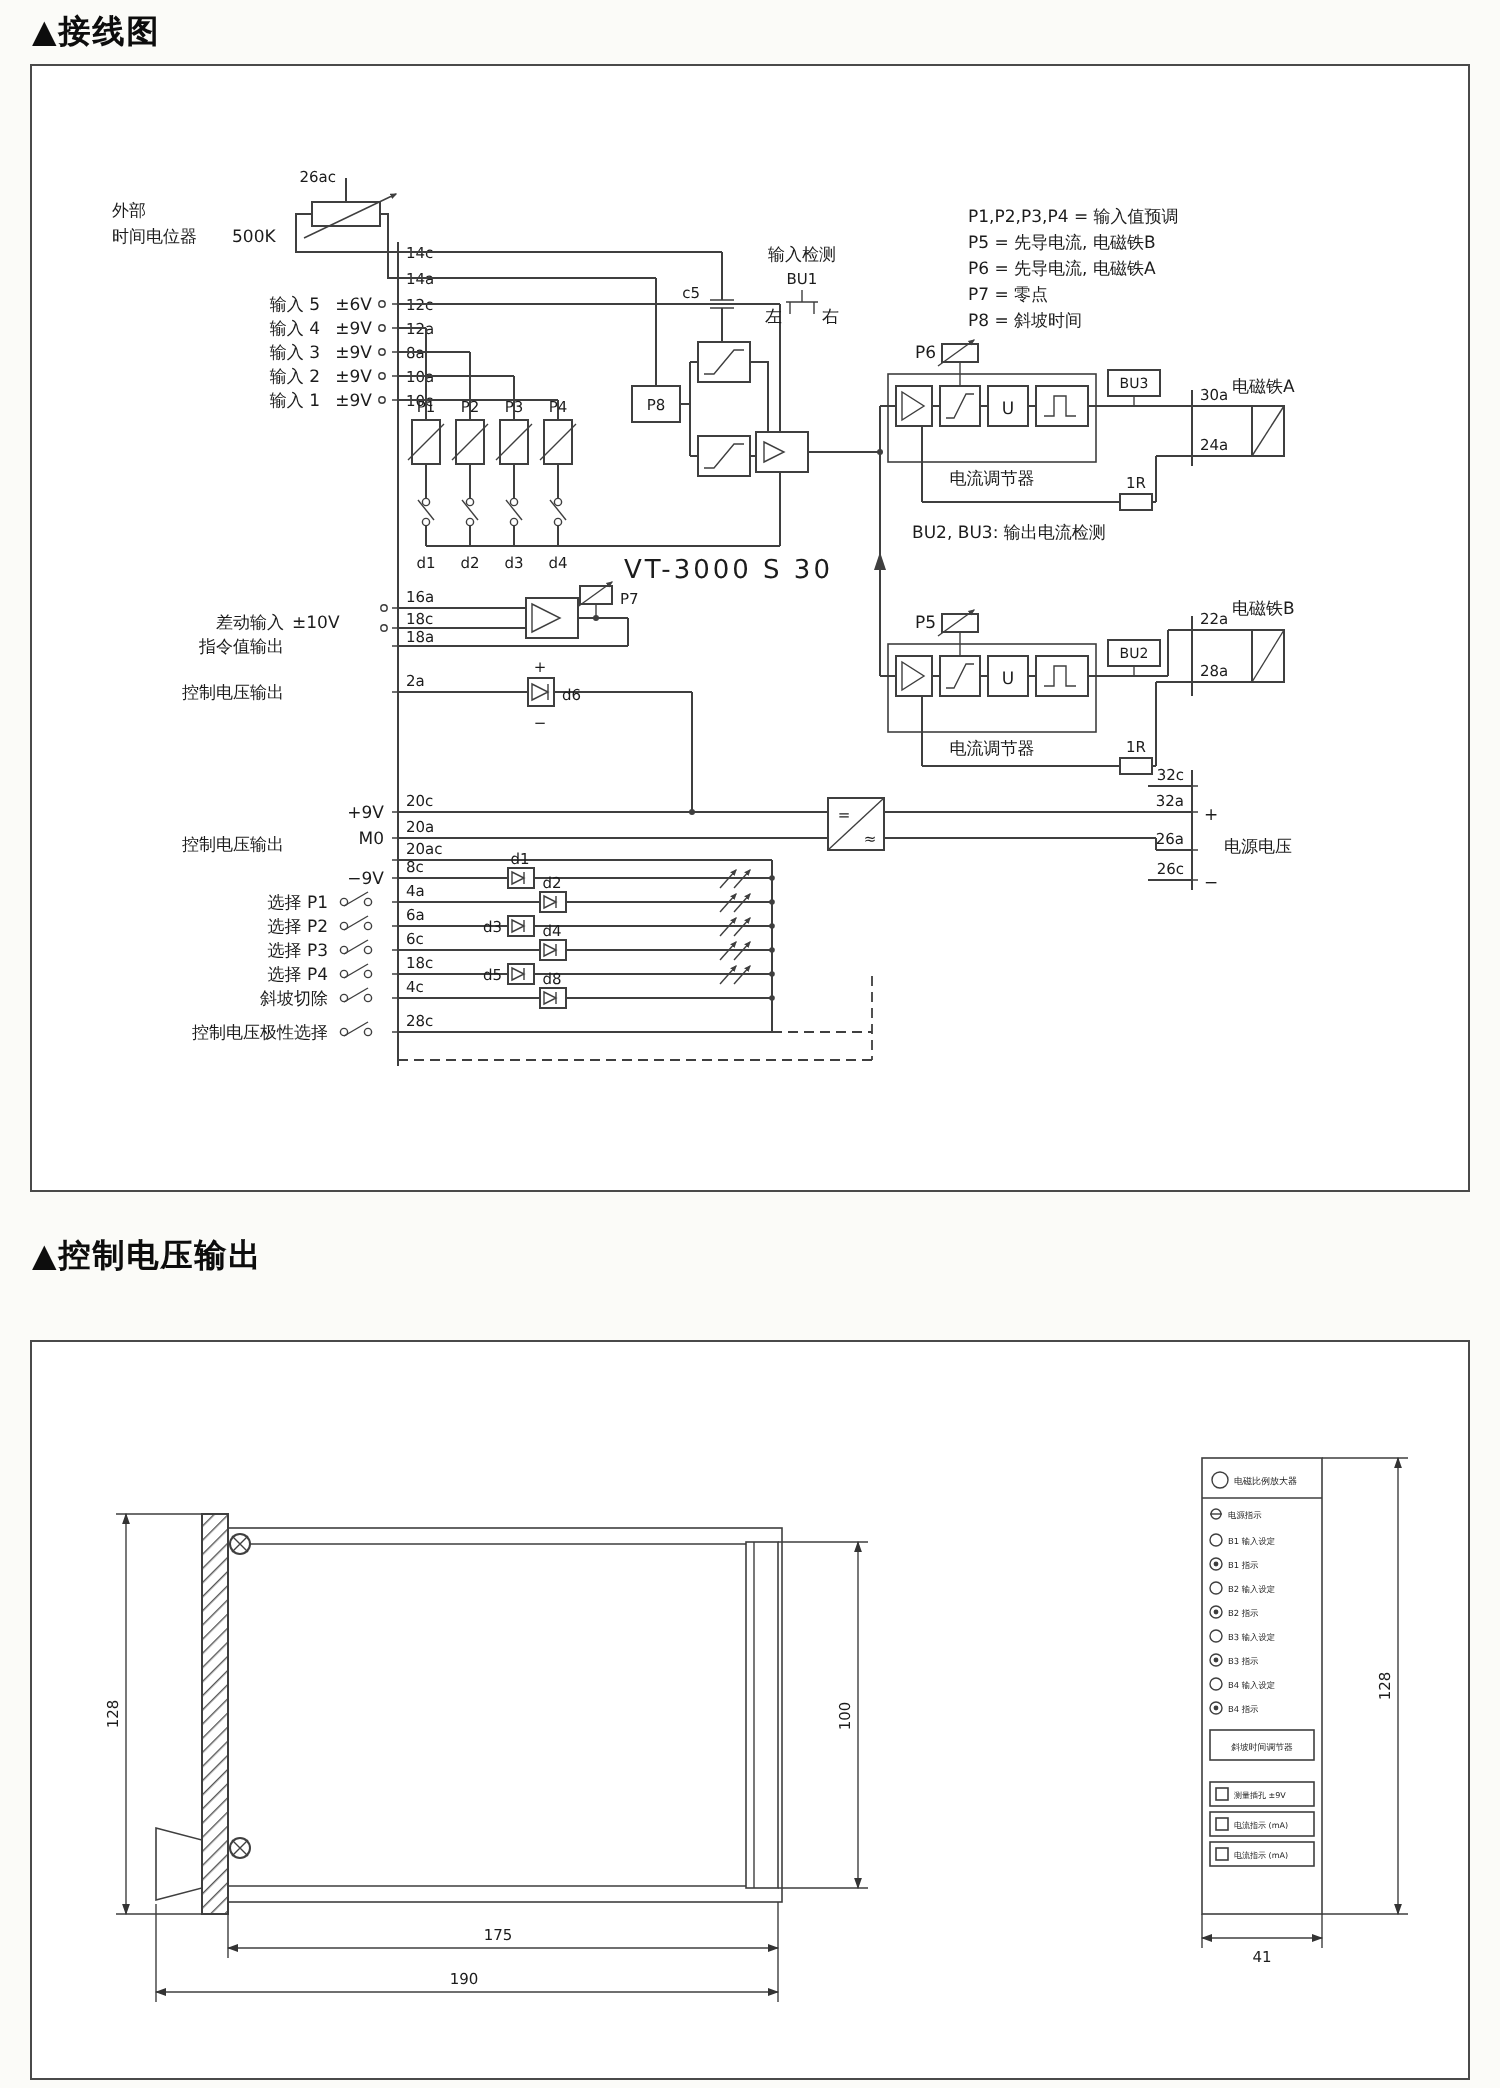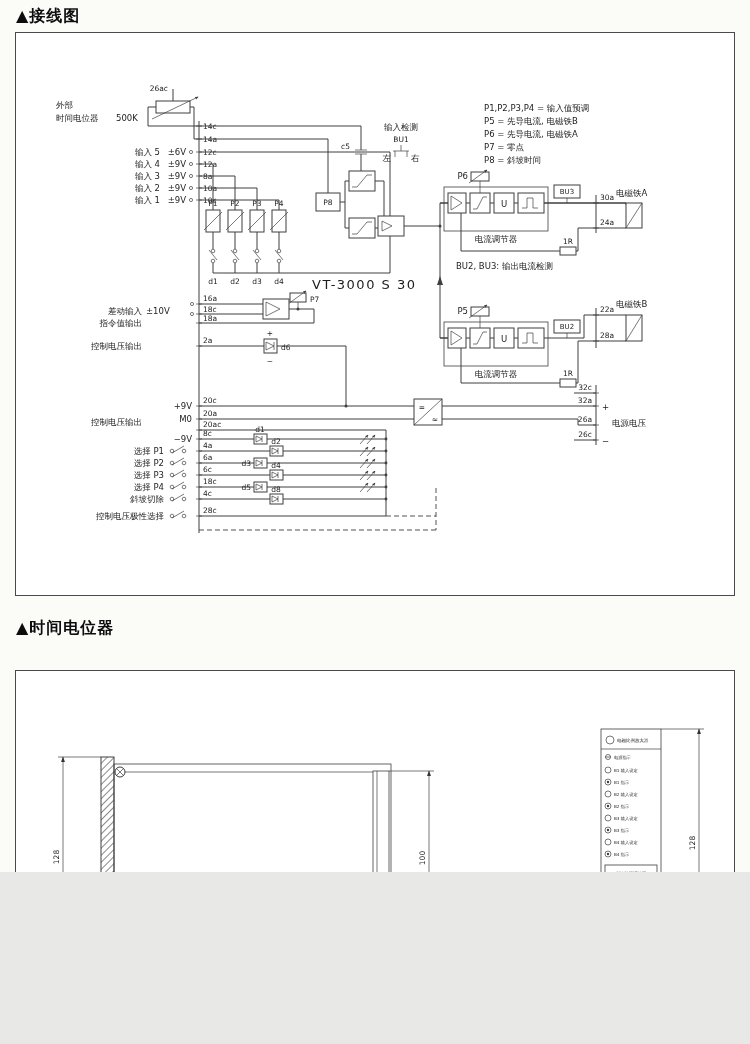--- a/index.html
+++ b/index.html
@@ -1,16 +1,16 @@
 <!DOCTYPE html>
 <html><head>
 <meta charset="utf-8">
 <style>
   html,body{margin:0;padding:0;background:#e8e8e6;}
-  .page{position:relative;width:750px;height:872px;background:#fbfbf8;font-family:"DejaVu Sans",sans-serif;overflow:hidden;}
+  .page{position:relative;width:750px;height:1044px;background:#fbfbf8;font-family:"DejaVu Sans",sans-serif;overflow:hidden;}
   .sec-title{position:absolute;left:16px;font-size:16px;font-weight:bold;color:#0d0d0d;letter-spacing:1px;}
   .t1{top:6px}
   .t2{top:618px}
   .panel{position:absolute;left:15px;width:718px;background:#fff;border:1.2px solid #4a4a4a;}
   .p1{top:32px;height:562px}
   .p2{top:670px;height:368px}
   svg{display:block}
   svg text{font-family:"DejaVu Sans",sans-serif;fill:#1c1c1c}
   .s{font-size:8.5px}.se{font-size:8.5px;text-anchor:end}.sc{font-size:8.5px;text-anchor:middle}
   .p{font-size:7.5px}.pe{font-size:7.5px;text-anchor:end}.pc{font-size:7.5px;text-anchor:middle}
@@ -362,21 +362,21 @@
         <circle class="dot" cx="370" cy="406" r="1.4"></circle>
           <circle class="dot" cx="370" cy="418" r="1.4"></circle>
           <circle class="dot" cx="370" cy="430" r="1.4"></circle>
         <circle class="dot" cx="370" cy="442" r="1.4"></circle>
           <circle class="dot" cx="370" cy="454" r="1.4"></circle>
           <circle class="dot" cx="370" cy="466" r="1.4"></circle>
       </g>
     </svg>
   </div>
 
-  <div class="sec-title t2">▲时间电位器</div>
+  <div class="sec-title t2">▲控制电压输出</div>
 
   <div class="panel p2">
     <svg width="716" height="366" viewBox="0 0 716 366">
       <defs>
         <pattern id="ht" width="5" height="5" patternUnits="userSpaceOnUse" patternTransform="rotate(45)">
           <line x1="0" y1="0" x2="0" y2="5" stroke="#555" stroke-width="1.4"></line>
         </pattern>
       </defs>
 
       <g>

